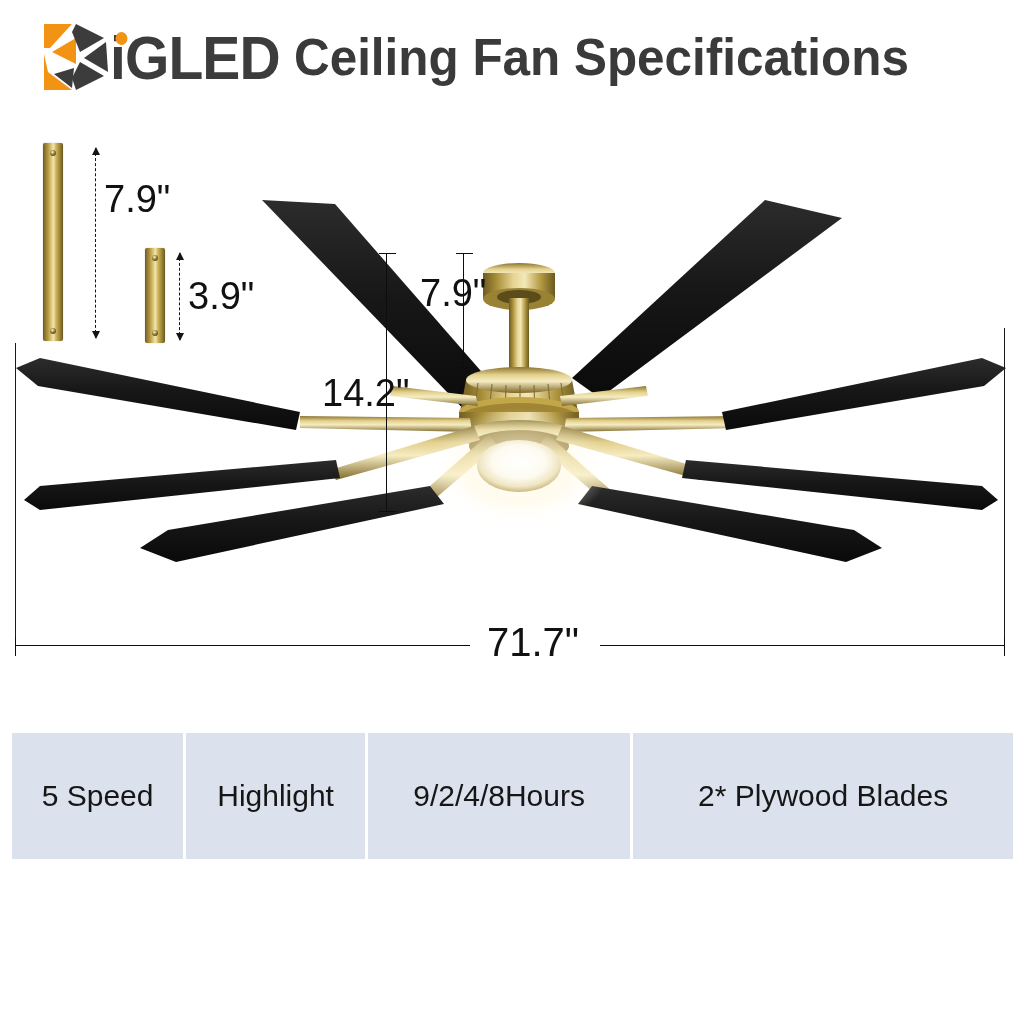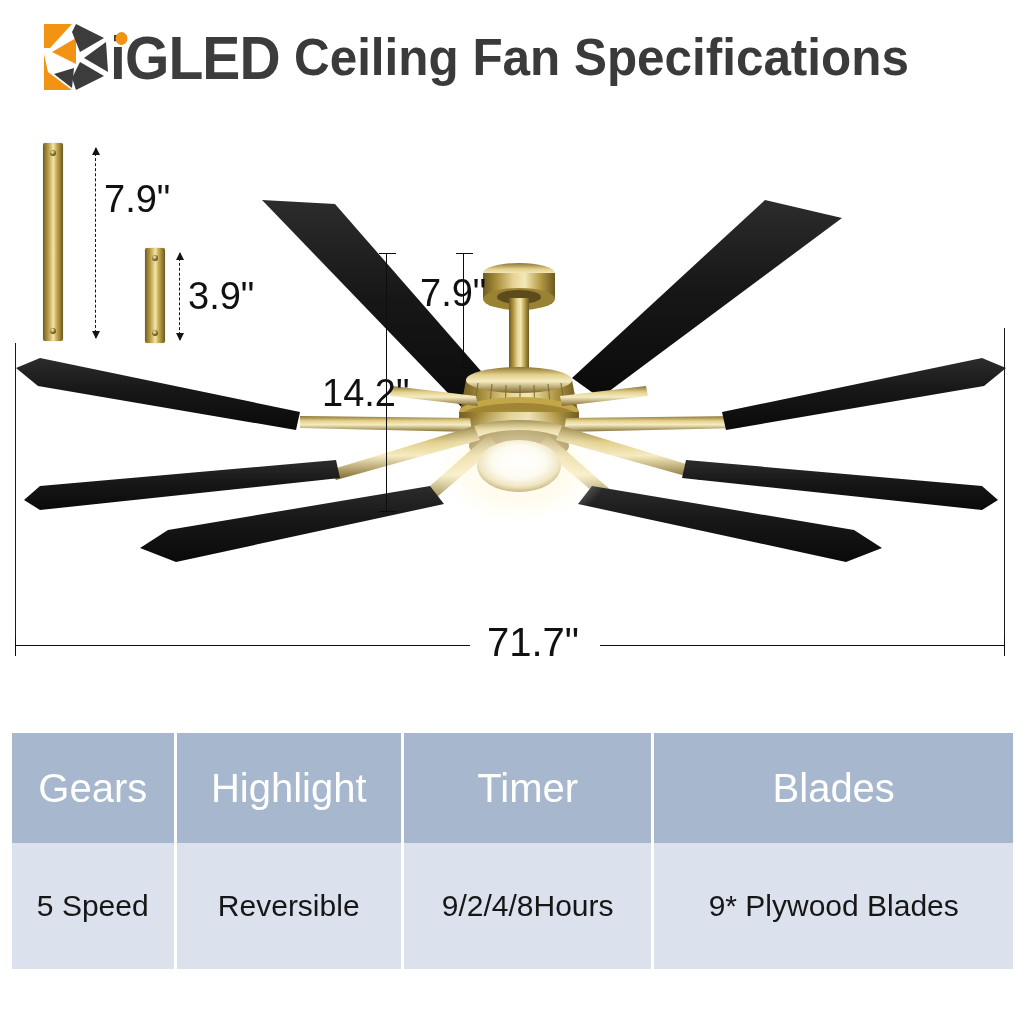--- a/index.html
+++ b/index.html
@@ -340,25 +340,19 @@
   <span class="endtick left"></span>
 </div>
 <div class="hdim" style="left:600px; top:645px; width:405px;">
   <span class="endtick right"></span>
 </div>
 <div class="dim-label" style="left:487px; top:620px; font-size:40px;">71.7"</div>
 
 <table id="spec-table">
   <tbody>
     <tr>
-      <td class="th-cell">Gears</td>
-      <td class="th-cell">Highlight</td>
-      <td class="th-cell">Timer</td>
-      <td class="th-cell last">Blades</td>
-    </tr>
-    <tr>
       <td class="td-cell">5 Speed</td>
-      <td class="td-cell">Reversible</td>
+      <td class="td-cell">Highlight</td>
       <td class="td-cell">9/2/4/8Hours</td>
-      <td class="td-cell last">9* Plywood Blades</td>
+      <td class="td-cell last">2* Plywood Blades</td>
     </tr>
   </tbody>
 </table>
 
 </body></html>

